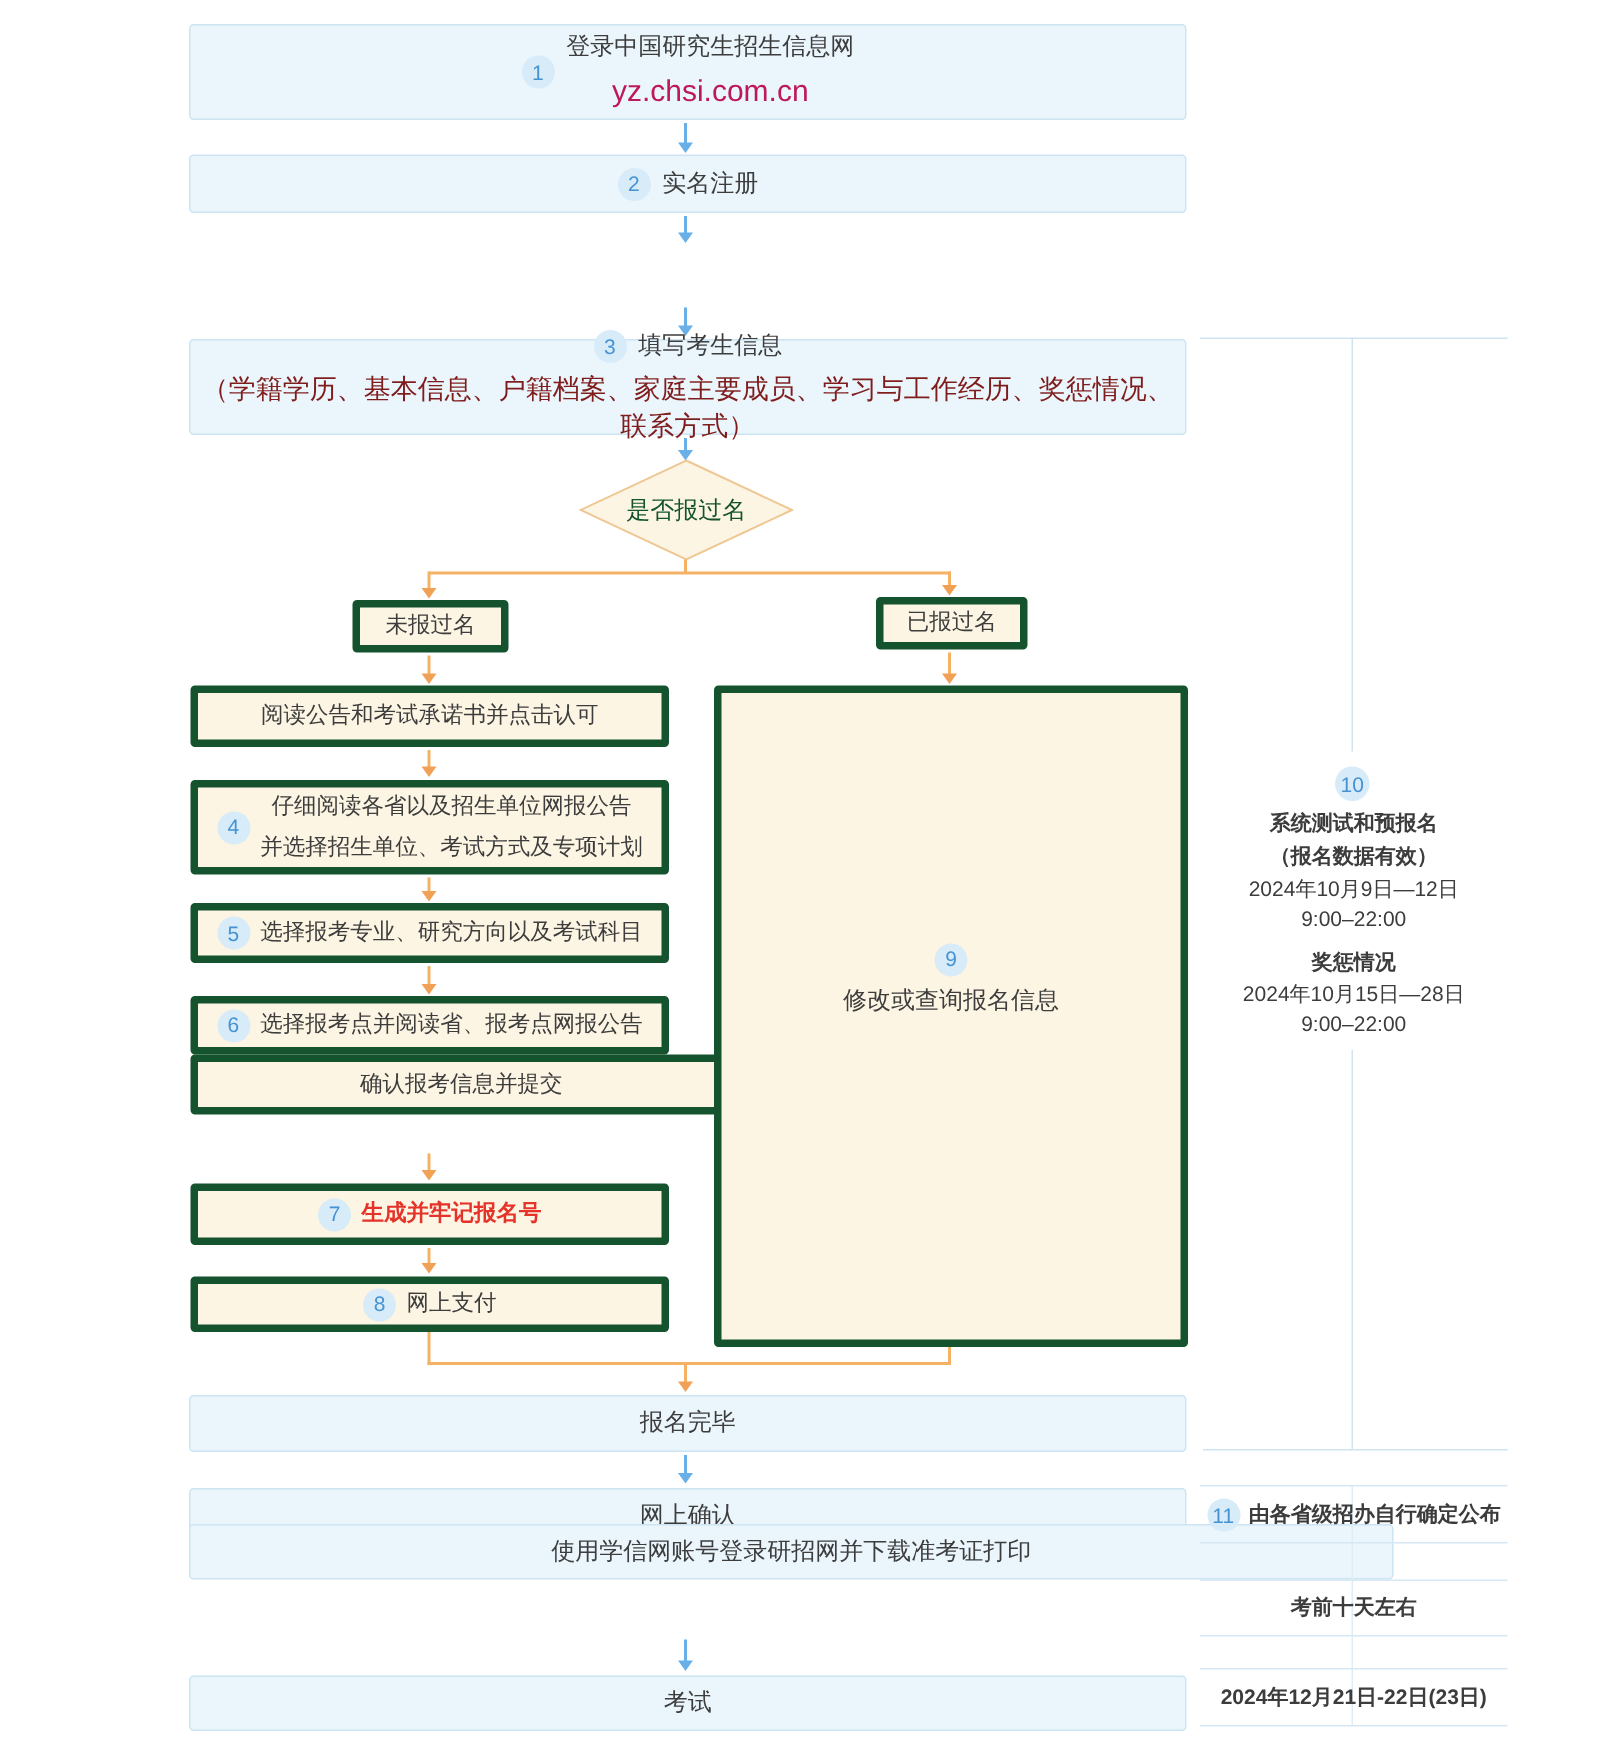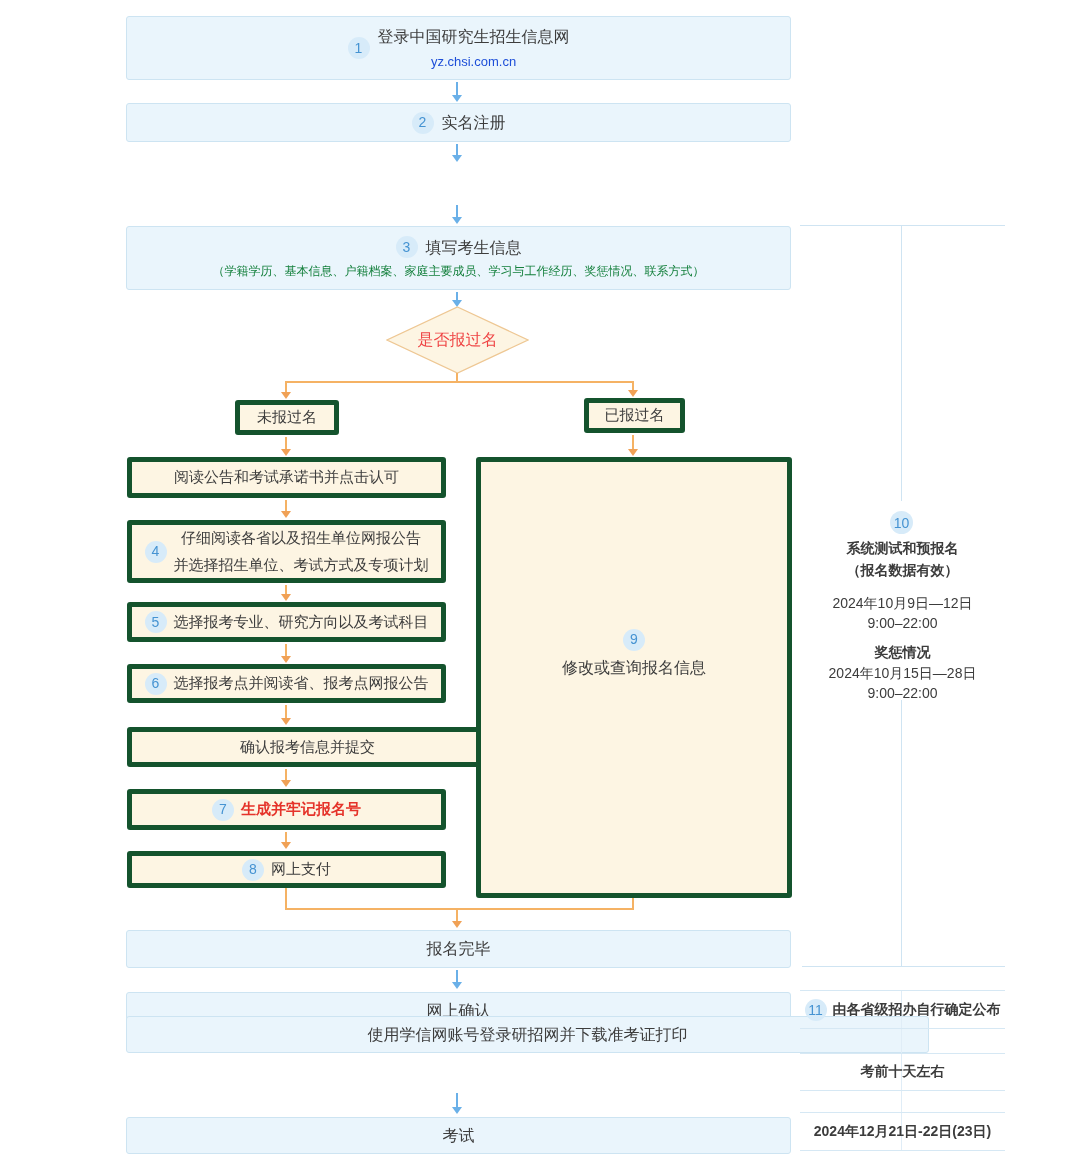--- a/index.html
+++ b/index.html
@@ -8,37 +8,37 @@
     font-family:"Liberation Sans","DejaVu Sans",sans-serif;color:#3d3d3d;
   }
   .bx{position:absolute;box-sizing:border-box;display:flex;align-items:center;justify-content:center;
       text-align:center;border-radius:3px;font-size:16px;line-height:1.35;}
   .bx.blue{background:#eaf5fc;border:1px solid #cde4f2;}
   .bx.orange{background:#fdf5e3;border:5px solid #14532d;}
   .badge{display:inline-flex;align-items:center;justify-content:center;flex:none;
          width:22px;height:22px;border-radius:50%;background:#d7ebf9;color:#4593d2;font-size:14px;}
   .brow{display:flex;align-items:center;justify-content:center;gap:8px;}
   .bcol{display:flex;flex-direction:column;align-items:center;gap:5px;}
-  .sub{font-size:13px;color:#1d4ed8;}
-  .sub2{font-size:12px;color:#15803d;text-align:center;}
+  .sub{font-size:20px;color:#be185d;}
+  .sub2{font-size:18px;color:#7f1d1d;text-align:center;}
   .red{color:#e5332a;font-weight:bold;}
   
   .varrow{position:absolute;width:12px;}
   .varrow::before{content:"";position:absolute;left:5px;top:0;bottom:6px;width:2px;}
   .varrow::after{content:"";position:absolute;left:1px;bottom:0;width:0;height:0;
                  border-left:5px solid transparent;border-right:5px solid transparent;border-top:7px solid;}
   .varrow.blue::before{background:#6ab0e8;}
   .varrow.blue::after{border-top-color:#6ab0e8;}
   .varrow.orange::before{background:#f5b264;}
   .varrow.orange::after{border-top-color:#f0a156;}
   .ln{position:absolute;background:#f5b264;}
   .tl-ln{position:absolute;background:#cfe4f2;}
   .tl-ln.faint{background:#e0edf7;}
   .diamond-label{position:absolute;display:flex;align-items:center;justify-content:center;
-                 font-size:16px;color:#ef4444;}
+                 font-size:16px;color:#14532d;}
   .tl-text{position:absolute;text-align:center;font-size:14px;color:#3c3c3c;line-height:1;}
   .tl-text .b{font-weight:bold;}
   .trow{position:absolute;box-sizing:border-box;display:flex;align-items:center;justify-content:center;
         gap:6px;border-top:1px solid #d6e8f4;border-bottom:1px solid #d6e8f4;
         font-size:14px;font-weight:bold;color:#3c3c3c;z-index:2;background:transparent;}
 </style>
 </head>
 <body>
 
 <div id="stage">
@@ -120,21 +120,21 @@
   <div class="varrow orange" style="left:280px;top:644px;height:19px"></div>
 
   <div class="bx orange" style="left:127px;top:664px;width:319px;height:39px;font-size:15px">
     <div class="brow" style="gap:7px">
       <span class="badge">6</span>
       <span>选择报考点并阅读省、报考点网报公告</span>
     </div>
   </div>
   <div class="varrow orange" style="left:280px;top:705px;height:20px"></div>
 
-  <div class="bx orange" style="left:127px;top:727px;width:361px;height:40px;font-size:15px">
+  <div class="bx orange" style="left:127px;top:703px;width:361px;height:40px;font-size:15px">
     <span>确认报考信息并提交</span>
   </div>
   <div class="varrow orange" style="left:280px;top:769px;height:18px"></div>
 
   <div class="bx orange" style="left:127px;top:789px;width:319px;height:41px;font-size:15px">
     <div class="brow" style="gap:7px">
       <span class="badge">7</span>
       <span class="red">生成并牢记报名号</span>
     </div>
   </div>
@@ -178,21 +178,21 @@
     <span>考试</span>
   </div>
 
   <div class="tl-ln" style="left:800px;top:225px;width:205px;height:1px"></div>
   <div class="tl-ln" style="left:901px;top:225px;width:1px;height:276px"></div>
 
   <span class="badge" style="position:absolute;left:890px;top:511px;width:23px;height:23px">10</span>
 
   <div class="tl-text" style="left:790px;top:541px;width:225px">
     <div class="b" style="margin-bottom:8px">系统测试和预报名</div>
-    <div class="b" style="margin-bottom:19px">（报名数据有效）</div>
+    <div class="b" style="margin-bottom:8px">（报名数据有效）</div>
     <div style="margin-bottom:6px">2024年10月9日—12日</div>
     <div style="margin-bottom:15px">9:00–22:00</div>
     <div class="b" style="margin-bottom:7px">奖惩情况</div>
     <div style="margin-bottom:6px">2024年10月15日—28日</div>
     <div>9:00–22:00</div>
   </div>
 
   <div class="tl-ln" style="left:901px;top:700px;width:1px;height:266px"></div>
   <div class="tl-ln" style="left:802px;top:966px;width:203px;height:1px"></div>
   <div class="tl-ln faint" style="left:901px;top:990px;width:1px;height:160px;z-index:1"></div>

